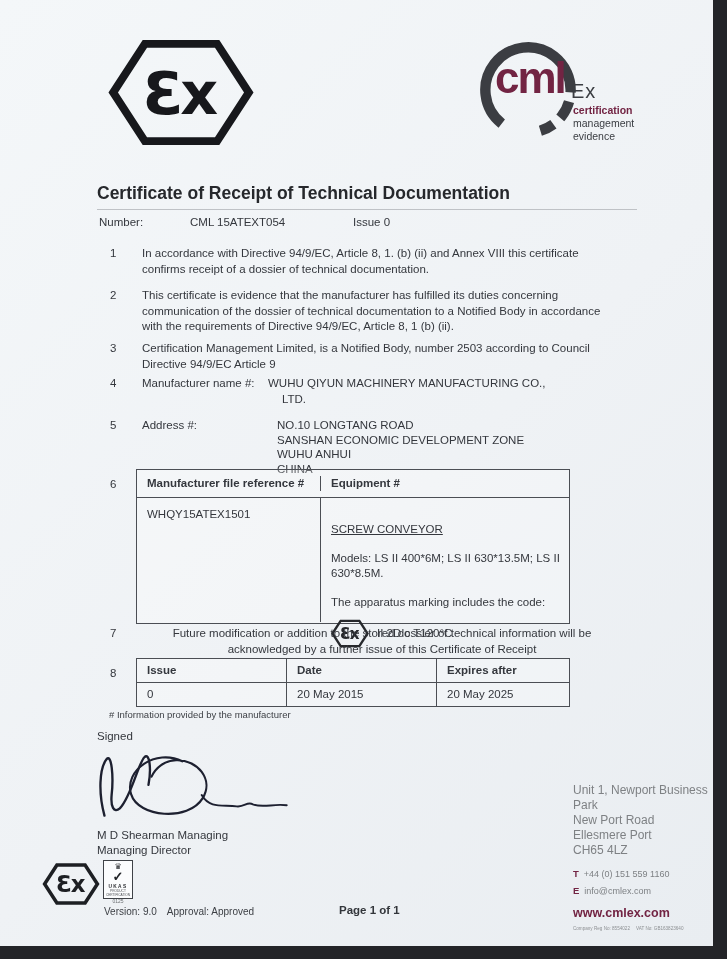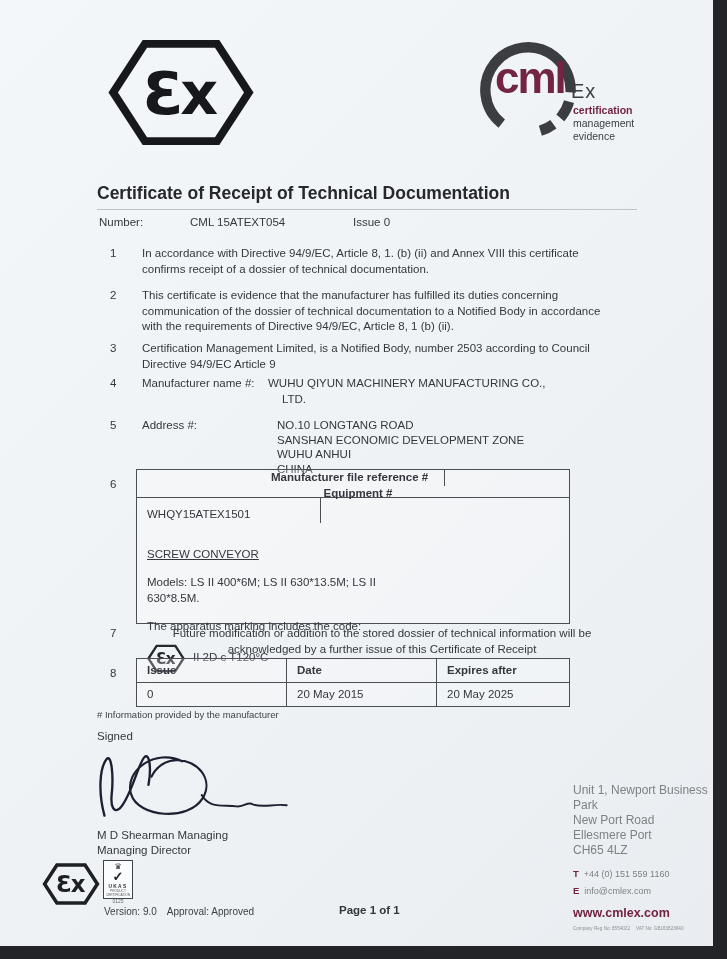--- a/index.html
+++ b/index.html
@@ -27,21 +27,21 @@
   #c1n{left:110px;top:246px;} #c1t{left:142px;top:246px;width:468px;}
   #c2n{left:110px;top:288px;} #c2t{left:142px;top:288px;width:480px;}
   #c3n{left:110px;top:341px;} #c3t{left:142px;top:341px;width:480px;}
   #c4n{left:110px;top:376px;} #c4l{left:142px;top:376px;} #c4v{left:268px;top:376px;width:335px;}
   #c4v .vl2{margin-left:14px;}
   #c5n{left:110px;top:418px;} #c5l{left:142px;top:418px;} #c5v{left:277px;top:418px;line-height:14.6px;}
 
   
   #t6num{left:110px;top:477px;}
   #t6{left:136px;top:469px;width:432px;height:153px;border:1.4px solid #4b4e54;background:rgba(255,255,255,0.25);}
-  .t6row{display:flex;flex-direction:column;}
+  .t6row{display:flex;}
   .t6head{height:27px;border-bottom:1.4px solid #4b4e54;align-items:center;font-weight:bold;}
   .t6c1{width:184px;border-right:1.4px solid #4b4e54;box-sizing:border-box;padding-left:10px;flex-shrink:0;}
   .t6c2{flex:1;padding-left:10px;}
   .t6body{height:124px;}
   .t6body .t6c1{padding-top:9px;}
   .t6body .t6c2{padding-top:9px;}
   .eqline{margin:15px 0 0 0;text-decoration:underline;}
   #eqModels{margin-top:13px;width:238px;}
   #eqIntro{margin-top:13px;}
   #eqMark{display:flex;align-items:flex-end;margin-top:8px;}
@@ -51,21 +51,21 @@
   
   #c7n{left:110px;top:626px;} #c7t{left:142px;top:626px;width:480px;text-align:center;}
   #t8num{left:110px;top:666px;}
   #t8{left:136px;top:658px;width:432px;border:1.4px solid #4b4e54;background:rgba(255,255,255,0.25);}
   .t8row{display:flex;height:23px;align-items:center;}
   .t8row.hdr{font-weight:bold;border-bottom:1.4px solid #4b4e54;}
   .t8a{width:150px;border-right:1.4px solid #4b4e54;box-sizing:border-box;padding-left:10px;height:100%;display:flex;align-items:center;flex-shrink:0;}
   .t8b{width:150px;border-right:1.4px solid #4b4e54;box-sizing:border-box;padding-left:10px;height:100%;display:flex;align-items:center;flex-shrink:0;}
   .t8c{flex:1;padding-left:10px;height:100%;display:flex;align-items:center;}
 
-  #footnote{left:97px;top:709px;font-size:9.5px;color:#3c3f44;}
+  #footnote{left:109px;top:709px;font-size:9.5px;color:#3c3f44;}
   #signed{left:97px;top:729px;}
   #sig{left:90px;top:748px;width:205px;height:86px;color:#1d2030;}
   #signame{left:97px;top:828px;}
   #sigrole{left:97px;top:843px;}
 
   
   #exBottom{left:42px;top:862px;width:58px;height:44px;color:#1d1f23;}
   #ukasBox{left:103px;top:860px;width:28px;border:1px solid #3f4247;background:#fbfcfd;text-align:center;padding:2px 0 1px 0;}
   #ukasCrown{font-size:8px;line-height:8px;color:#2a2c30;}
   #ukasCheck{font-size:13px;line-height:12px;font-weight:bold;color:#1f2125;}

